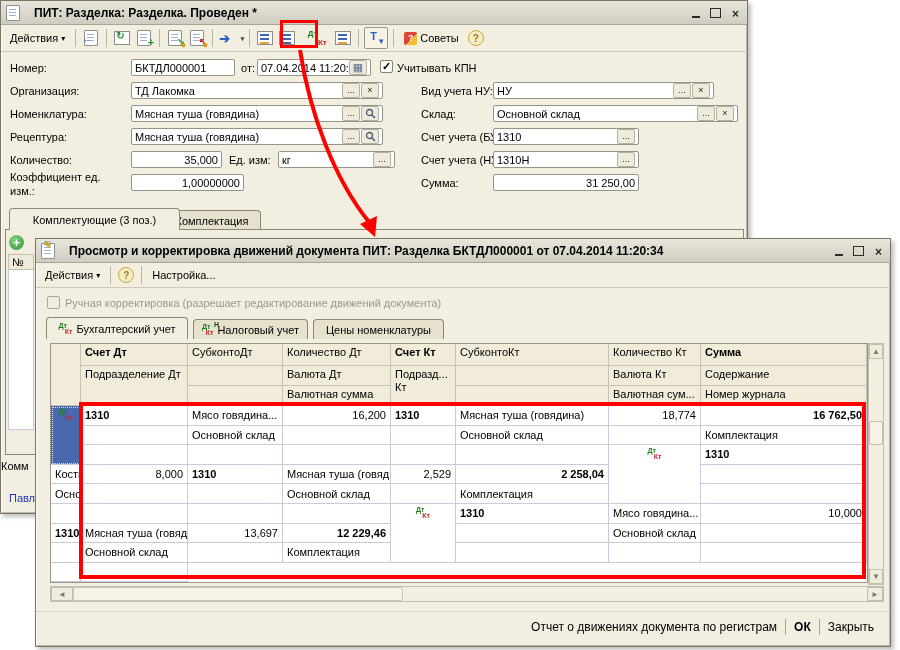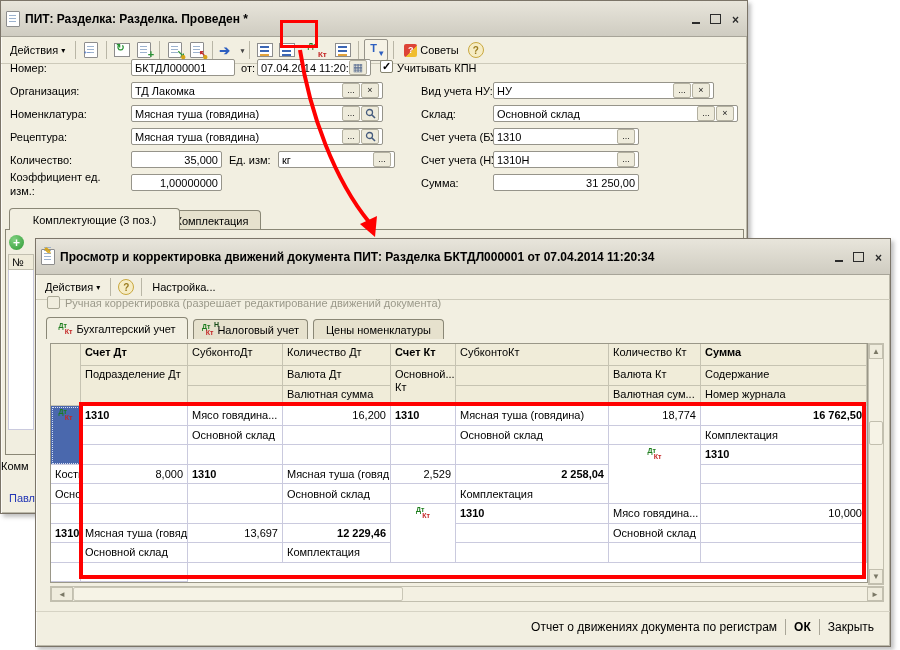--- a/index.html
+++ b/index.html
@@ -1,21 +1,21 @@
 <!DOCTYPE html>
 <html><head>
 <meta charset="utf-8">
 <style>
   html,body{margin:0;padding:0}
   body{width:900px;height:650px;position:relative;background:#fff;overflow:hidden;
        font-family:"Liberation Sans",sans-serif;font-size:11px;color:#000}
   .win{position:absolute;background:#f2efe1;border:1px solid #7b7468;
        box-shadow:inset 1px 1px 0 #fbfaf5, inset -1px -1px 0 #bcb9aa, 3px 3px 4px rgba(80,80,80,.35)}
-  .titlebar{height:36px;background:linear-gradient(#e8e5db,#cfccc1);border-bottom:1px solid #a7a498;
-            display:flex;align-items:center;gap:5px;padding:0 5px;box-sizing:border-box}
+  .titlebar{height:24px;background:linear-gradient(#e8e5db,#cfccc1);border-bottom:1px solid #a7a498;
+            display:flex;align-items:center;gap:14px;padding:0 5px;box-sizing:border-box}
   .titlebar .title{flex:1;font-weight:bold;font-size:12px;white-space:nowrap;overflow:hidden}
   .winbtns{display:flex;gap:7px;align-items:center}
   .winbtn{width:13px;height:12px;display:flex;align-items:flex-end;justify-content:center;
           font-weight:bold;font-size:12px;color:#2b2b2b;cursor:default}
   .minbar{width:8px;height:2px;background:#2b2b2b;margin-bottom:1px}
   .maxbox{width:9px;height:8px;border:1.5px solid #2b2b2b;margin-bottom:1px}
   .closex{line-height:10px}
   .toolbar{display:flex;align-items:center;padding:2px 4px;gap:2px;border-bottom:1px solid #cdcaba}
   .tbtn{display:flex;align-items:center;gap:3px;padding:2px 5px;border-radius:2px}
   .sep{width:1px;height:18px;background:#b9b6a6;margin:0 3px}
@@ -238,21 +238,21 @@
     <span class="fval">кг</span>
     <span class="fbtn">...</span>
   </div>
   <span class="lbl" style="left:420px;top:153px">Счет учета (НУ):</span>
   <div class="fld" style="left:492px;top:150px;width:146px">
     <span class="fval">1310Н</span>
     <span class="fbtn">...</span>
   </div>
 
   <span class="lbl" style="left:9px;top:170px;width:110px;white-space:normal;line-height:1.25">Коэффициент ед. изм.:</span>
-  <div class="fld" style="left:130px;top:173px;width:91px">
+  <div class="fld" style="left:130px;top:173px;width:113px">
     <span class="fval r">1,00000000</span>
   </div>
   <span class="lbl" style="left:420px;top:176px">Сумма:</span>
   <div class="fld" style="left:492px;top:173px;width:146px">
     <span class="fval r">31 250,00</span>
   </div>
 
   <div class="tab active" style="left:8px;top:207px;width:171px;height:22px">
     <span>Комплектующие (3 поз.)</span>
   </div>
@@ -331,21 +331,21 @@
     <div class="c hc b">Счет Дт</div>
     <div class="c hc">СубконтоДт</div>
     <div class="c hc">Количество Дт</div>
     <div class="c hc b">Счет Кт</div>
     <div class="c hc">СубконтоКт</div>
     <div class="c hc">Количество Кт</div>
     <div class="c hc b">Сумма</div>
     <div class="c hc rs2">Подразделение Дт</div>
     <div class="c hc"></div>
     <div class="c hc">Валюта Дт</div>
-    <div class="c hc rs2">Основной... Кт</div>
+    <div class="c hc rs2">Подразд... Кт</div>
     <div class="c hc"></div>
     <div class="c hc">Валюта Кт</div>
     <div class="c hc">Содержание</div>
     <div class="c hc"></div>
     <div class="c hc">Валютная сумма Дт</div>
     <div class="c hc"></div>
     <div class="c hc">Валютная сум...</div>
     <div class="c hc">Номер журнала</div>
 
     <div class="c ic rs3 sel">

